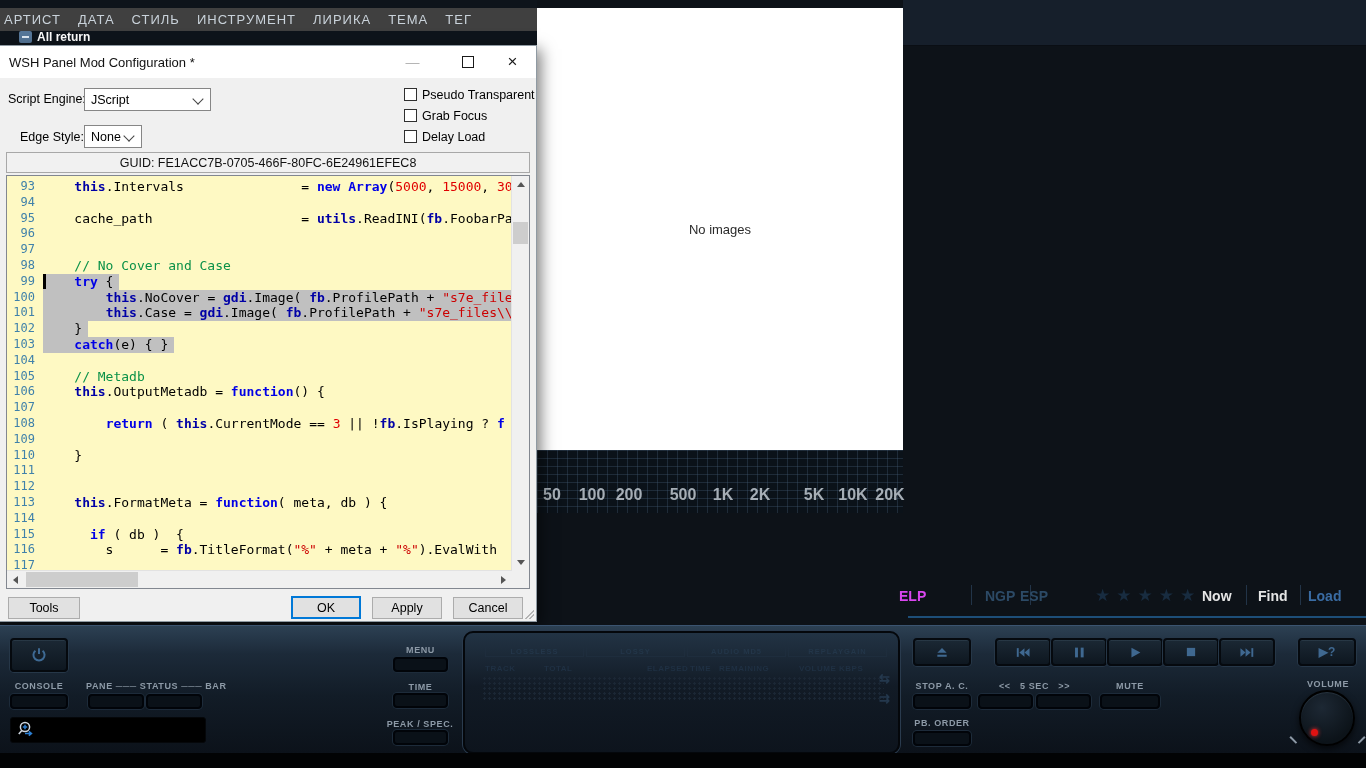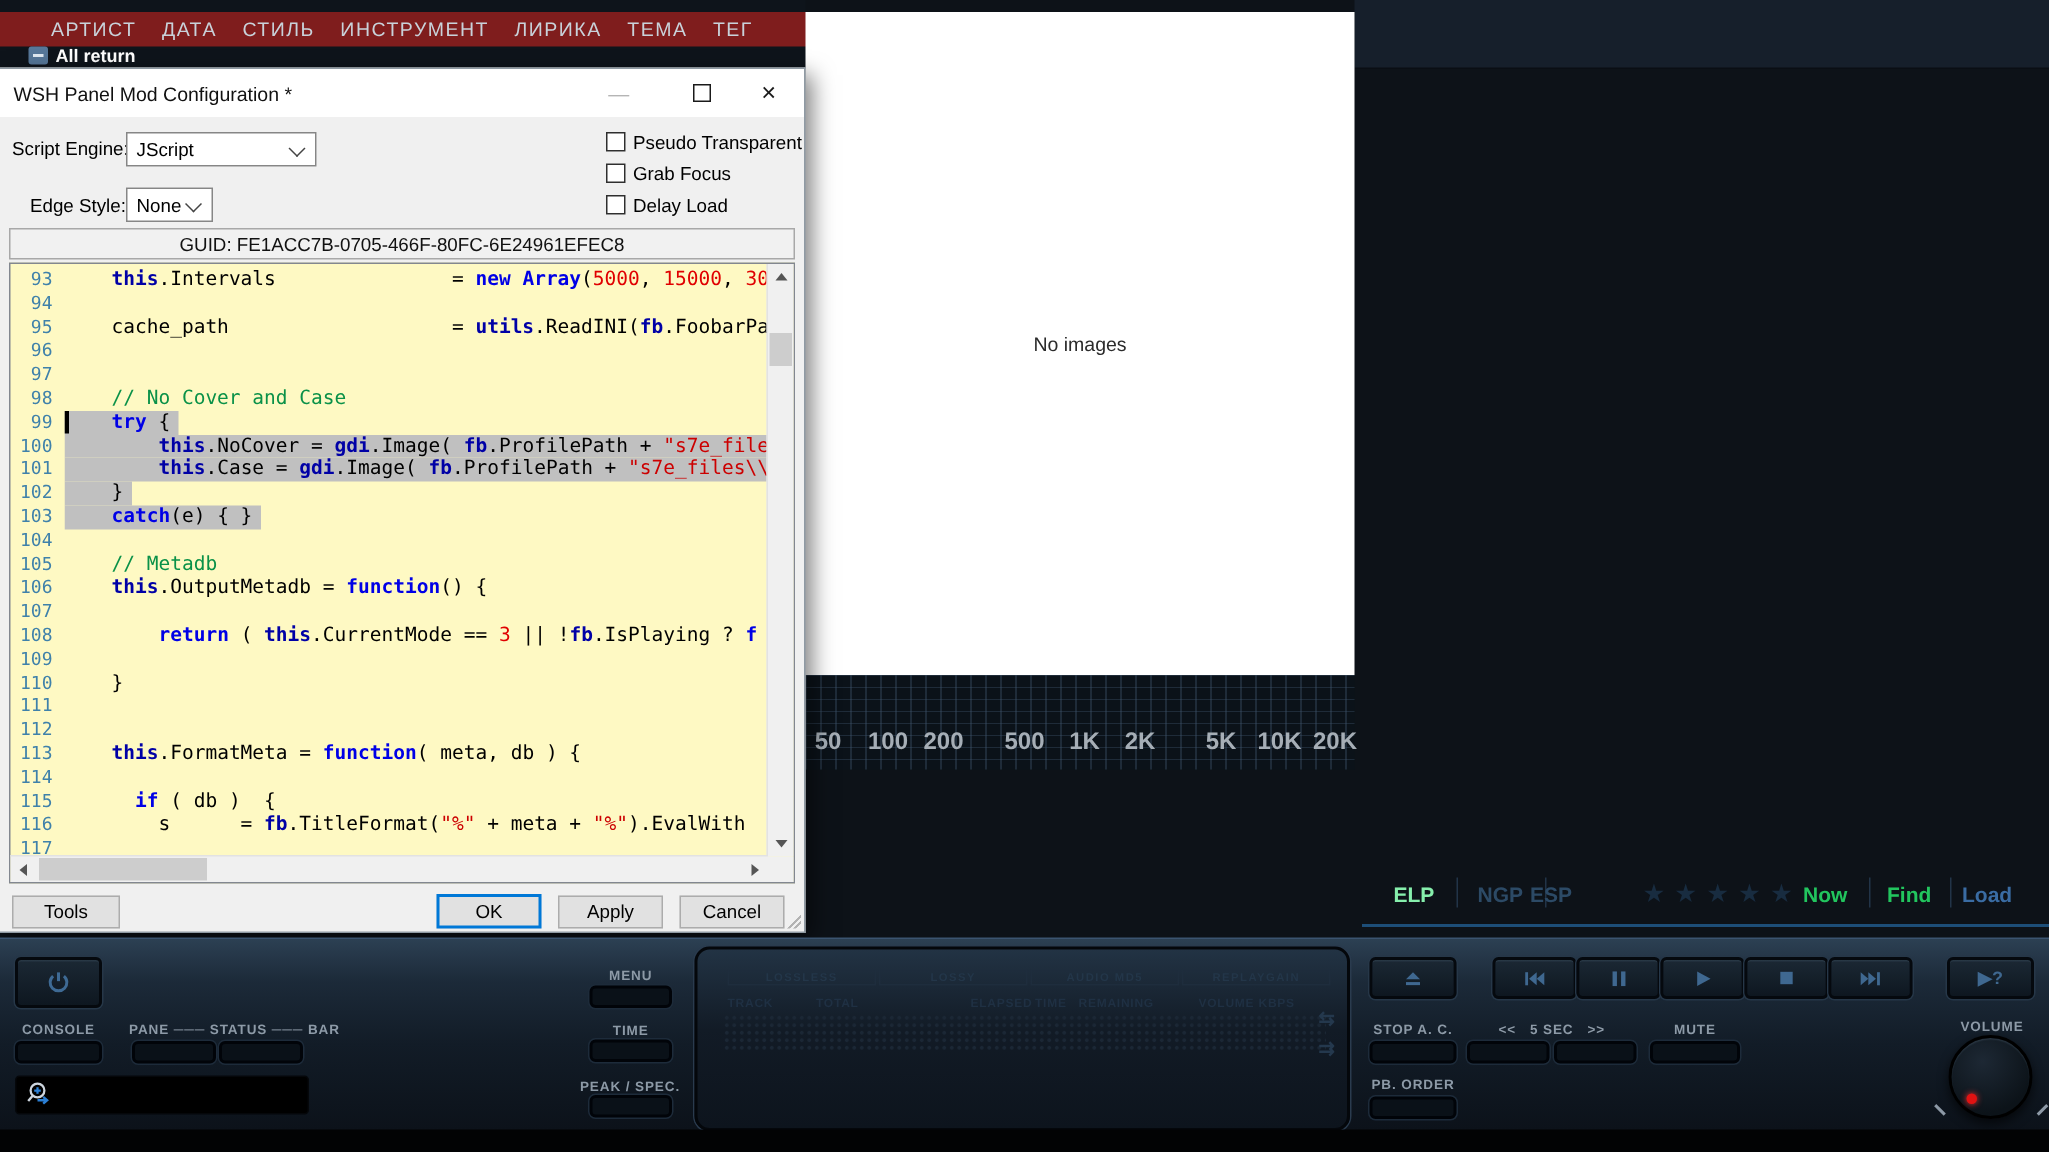--- a/index.html
+++ b/index.html
@@ -1,22 +1,22 @@
 <!DOCTYPE html>
 <html><head>
 <meta charset="utf-8">
 <style>
   html,body{margin:0;padding:0}
   body{width:1366px;height:768px;position:relative;overflow:hidden;
        background:#0d1218;font-family:"Liberation Sans",sans-serif;}
 
   
   #topleft{position:absolute;left:0;top:0;width:537px;height:45px;background:#0e141b}
-  #menubar{position:absolute;left:0;top:8px;width:574px;height:23px;background:#7f1d1d;
-           display:flex;align-items:center;padding-left:34px;box-sizing:border-box}
+  #menubar{position:absolute;left:0;top:8px;width:574px;height:23px;background:#404040;
+           display:flex;align-items:center;padding-left:4px;box-sizing:border-box}
   .mi{color:#c9d2da;font-size:13px;letter-spacing:1px;margin-right:17px;cursor:default}
   #lib-icon{position:absolute;left:19px;top:31px;width:13px;height:12px;background:#567799;border-radius:2px}
   #lib-icon::after{content:"";position:absolute;left:3px;top:5px;width:7px;height:2px;background:#dfe9f2}
   #lib-label{position:absolute;left:37px;top:30px;font-size:12px;font-weight:bold;color:#fff}
 
   
   #topright{position:absolute;left:903px;top:0;width:463px;height:45px;background:#161f2b;border-bottom:1px solid #0a0e14}
 
   
   #viewer{position:absolute;left:537px;top:8px;width:366px;height:442px;background:#ffffff;
@@ -90,26 +90,26 @@
        display:flex;align-items:center;justify-content:center;box-sizing:border-box}
   #tools{left:8px;top:551px;width:72px;height:22px}
   #ok{left:291px;top:550px;width:70px;height:23px;border:2px solid #0078d7}
   #apply{left:372px;top:551px;width:70px;height:22px}
   #cancel{left:453px;top:551px;width:70px;height:22px}
   #grip{position:absolute;right:2px;bottom:2px;width:10px;height:10px;
         background:linear-gradient(135deg,transparent 55%,#b3b3b3 55%,#b3b3b3 65%,transparent 65%,transparent 75%,#b3b3b3 75%,#b3b3b3 85%,transparent 85%)}
 
   
   .rmode{position:absolute;top:588px;font-size:14px;font-weight:bold;color:#2c4a66}
-  #r-elp{left:929px;color:#86efac}
+  #r-elp{left:899px;color:#d946ef}
   #r-ngp{left:985px}
   #r-esp{left:1020px}
   .rdiv{position:absolute;top:585px;width:1px;height:20px;background:#223448}
   #stars{position:absolute;left:1095px;top:585px;font-size:17px;letter-spacing:6px;color:#182c40}
-  .ract{position:absolute;top:588px;font-size:14px;font-weight:bold;color:#22c55e}
+  .ract{position:absolute;top:588px;font-size:14px;font-weight:bold;color:#e5e5e5}
   #r-now{left:1202px}
   #r-find{left:1258px}
   #r-clear{left:1308px;color:#3a6ca3}
   #blueline{position:absolute;left:908px;top:616px;width:458px;height:2px;background:#1d4e78}
 
   
   #deck{position:absolute;left:0;top:625px;width:1366px;height:128px;
         background:linear-gradient(180deg,#2c4053 0%,#1c2a39 22%,#121c27 55%,#0c121a 100%);
         border-top:1px solid #3b5470;box-sizing:border-box}
   .dbtn{position:absolute;background:linear-gradient(180deg,#1b2834,#0e1720);border:2px solid #05090e;border-radius:4px;

